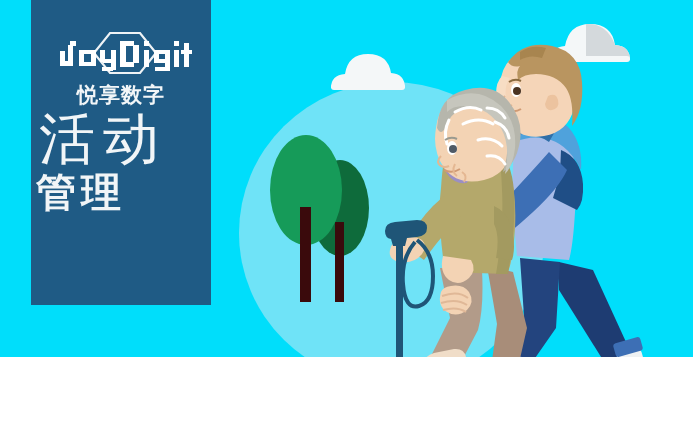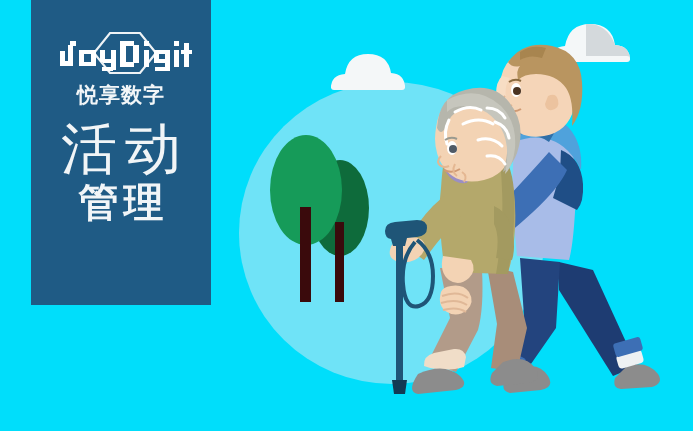--- a/index.html
+++ b/index.html
@@ -7,21 +7,21 @@
     margin: 0;
     padding: 0;
     background: #ffffff;
   }
   body {
     font-family: "Liberation Sans", sans-serif;
   }
   #canvas {
     position: relative;
     width: 693px;
-    height: 431px;
+    height: 357px;
     overflow: hidden;
     background: #bef264;
   }
   
   #illustration {
     position: absolute;
     inset: 0;
     width: 693px;
     height: 431px;
   }
@@ -51,22 +51,21 @@
     font-family: "DejaVu Sans", sans-serif;
     font-weight: bold;
     font-size: 21px;
     letter-spacing: 1px;
     color: #f2f6f8;
     text-align: center;
     line-height: 1;
   }
   
   #headline {
-    margin-top: 38px;
-    text-align: center;
+    margin-top: 28px;
     width: 100%;
   }
   .hl-line {
     display: block;
     color: #f1f5f7;
     line-height: 1.08;
   }
   .hl-thin {
     font-family: "DejaVu Sans", sans-serif;
     font-weight: 300;

